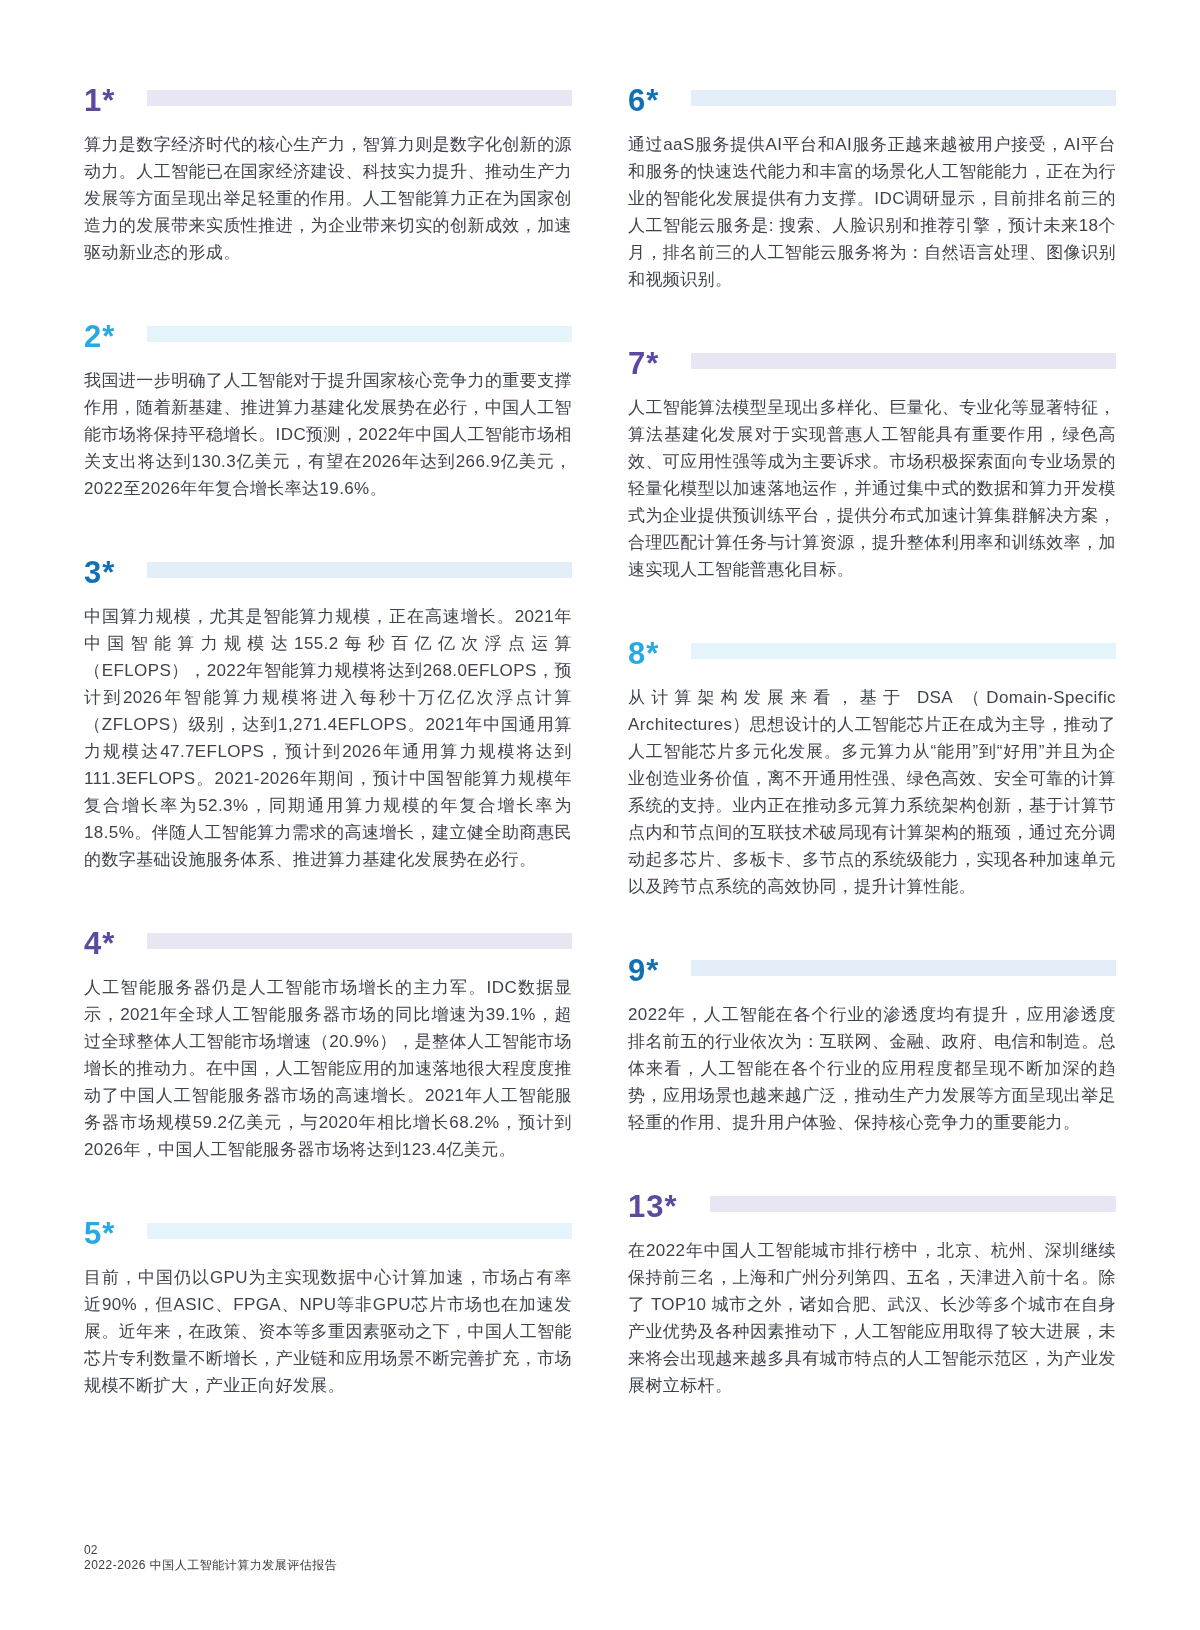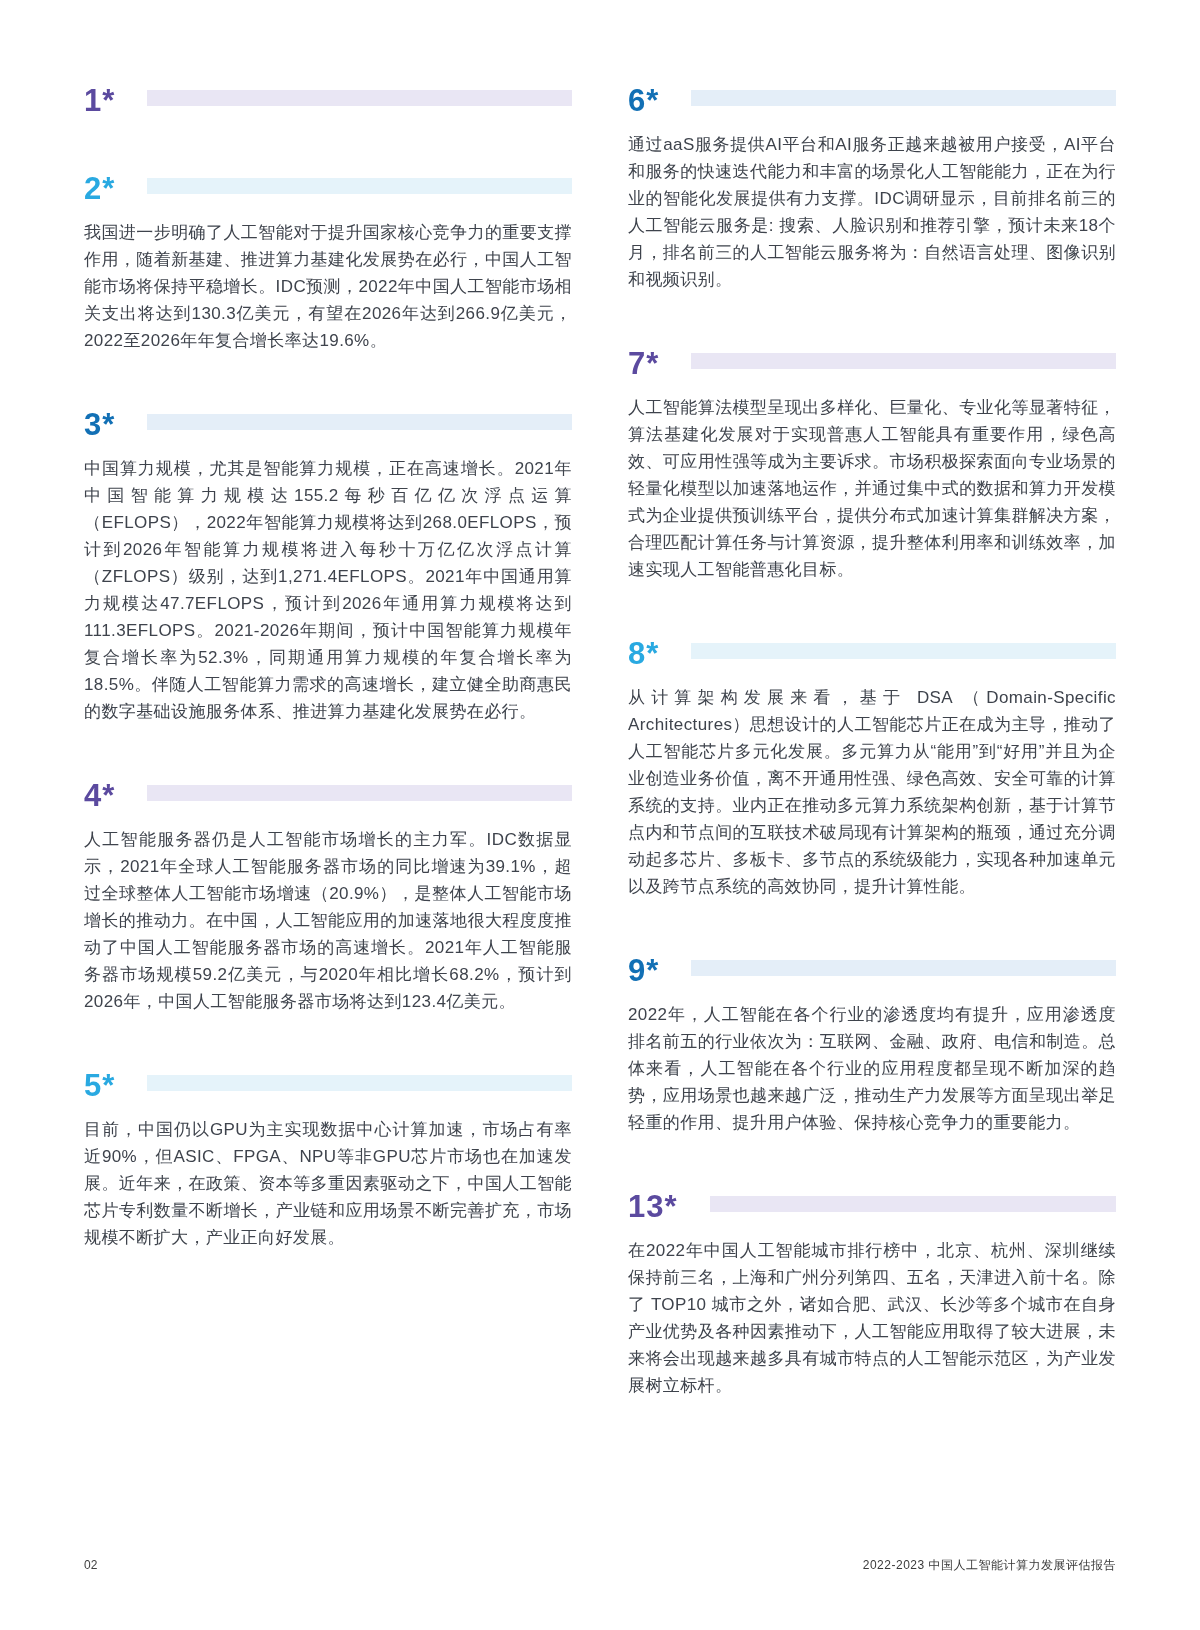--- a/index.html
+++ b/index.html
@@ -50,37 +50,39 @@
   .blue .section-num { color: #1270B5; }
   .blue .section-bar { background: #E4EEF8; }
   .footer {
     position: absolute;
     left: 84px;
     right: 84px;
     bottom: 56px;
     display: flex;
     justify-content: space-between;
     align-items: baseline;
+    flex-direction: column;
   }
   .page-num { font-size: 12px; color: #3F3F3F; }
   .footer-title { font-size: 12px; color: #3A3A3A; letter-spacing: 0.5px; }
 </style>
 </head>
 <body>
 
 <div class="page">
   <div class="columns">
 
     <div class="col">
 
       <section class="section purple">
         <div class="section-header">
           <span class="section-num">1*</span>
           <div class="section-bar"></div>
         </div>
+        <p class="section-text">算力是数字经济时代的核心生产力，智算力则是数字化创新的源动力。人工智能已在国家经济建设、科技实力提升、推动生产力发展等方面呈现出举足轻重的作用。人工智能算力正在为国家创造力的发展带来实质性推进，为企业带来切实的创新成效，加速驱动新业态的形成。</p>
       </section>
 
       <section class="section cyan">
         <div class="section-header">
           <span class="section-num">2*</span>
           <div class="section-bar"></div>
         </div>
         <p class="section-text">我国进一步明确了人工智能对于提升国家核心竞争力的重要支撑作用，随着新基建、推进算力基建化发展势在必行，中国人工智能市场将保持平稳增长。IDC预测，2022年中国人工智能市场相关支出将达到130.3亿美元，有望在2026年达到266.9亿美元，2022至2026年年复合增长率达19.6%。</p>
       </section>
 
@@ -150,15 +152,15 @@
           <div class="section-bar"></div>
         </div>
         <p class="section-text">在2022年中国人工智能城市排行榜中，北京、杭州、深圳继续保持前三名，上海和广州分列第四、五名，天津进入前十名。除了 TOP10 城市之外，诸如合肥、武汉、长沙等多个城市在自身产业优势及各种因素推动下，人工智能应用取得了较大进展，未来将会出现越来越多具有城市特点的人工智能示范区，为产业发展树立标杆。</p>
       </section>
 
     </div>
   </div>
 
   <div class="footer">
     <span class="page-num">02</span>
-    <span class="footer-title">2022-2023 中国人工智能计算力发展评估报告</span>
+    <span class="footer-title">2022-2026 中国人工智能计算力发展评估报告</span>
   </div>
 </div>
 
 </body></html>

